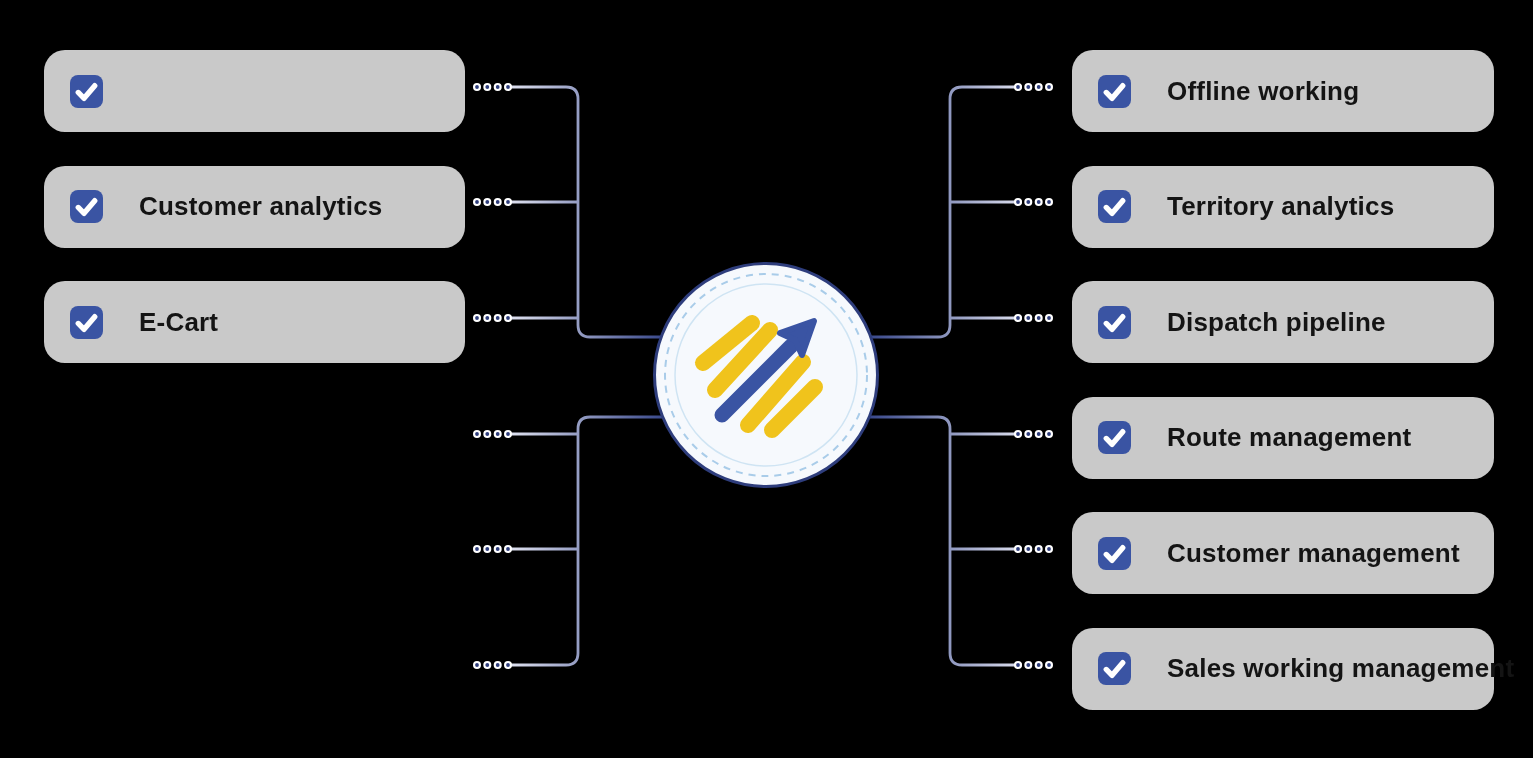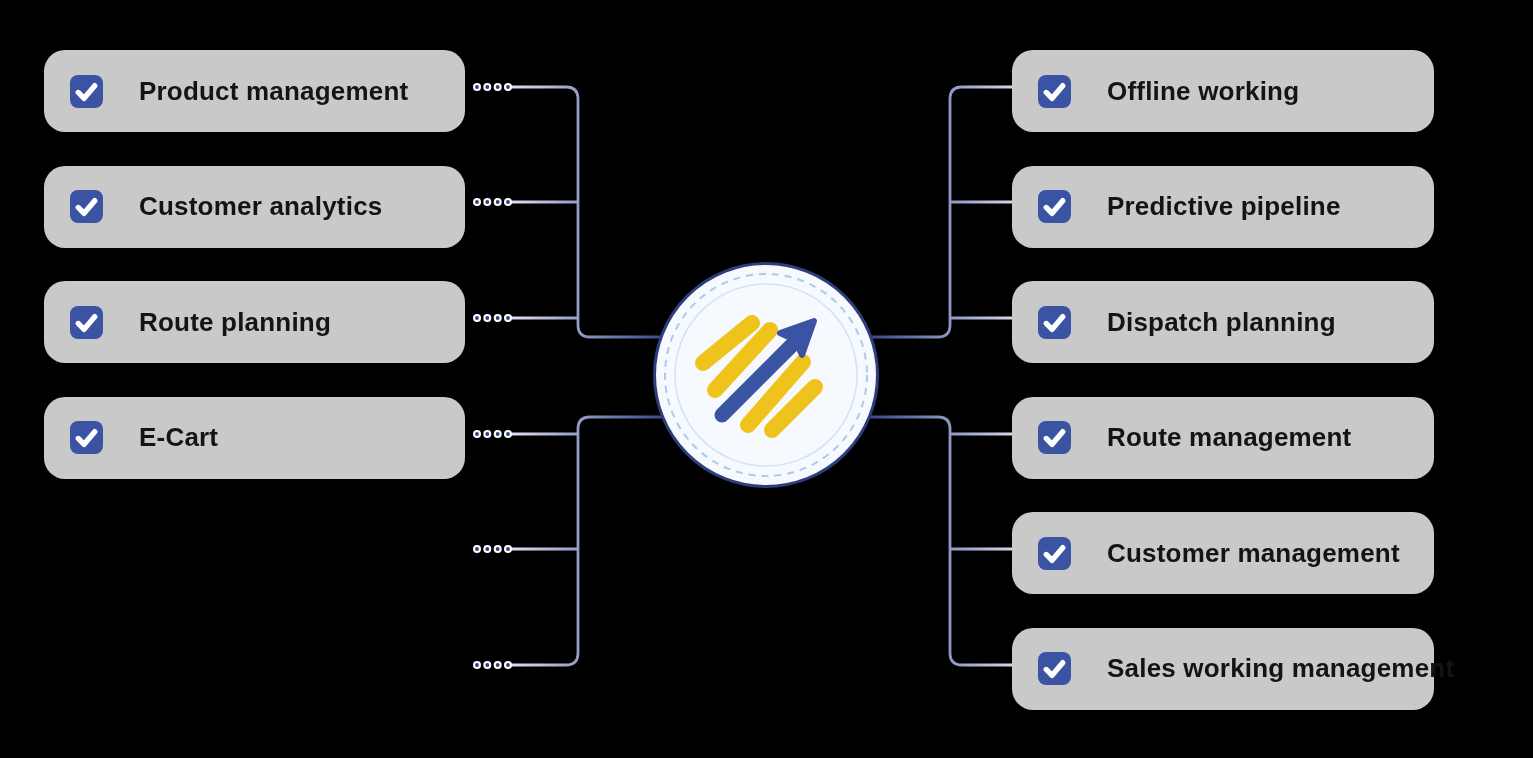--- a/index.html
+++ b/index.html
@@ -17,21 +17,21 @@
   .connL{stroke:url(#gradL);}
   .connR{stroke:url(#gradR);}
   .stop-light{stop-color:var(--line-light);}
   .stop-dark{stop-color:var(--line-dark);}
   .dot-outer{fill:#ffffff;}
   .dot-inner{fill:var(--navy);}
 
   
   .col{position:absolute;top:50px;display:flex;flex-direction:column;gap:33.5px;}
   .col-left{left:44px;width:421px;}
-  .col-right{left:1012px;width:422px;}
+  .col-right{left:1072px;width:422px;}
   .feature-box{
     height:82px;border-radius:21px;background:var(--box-fill);
     display:flex;align-items:center;padding-left:26px;box-sizing:border-box;
   }
   .checkbox{
     width:33px;height:33px;border-radius:8px;background:var(--checkbox-blue);
     display:flex;align-items:center;justify-content:center;flex:0 0 33px;
   }
   .checkbox svg{width:33px;height:33px;display:block;}
   .check{stroke:var(--check-mark);stroke-width:5.5;fill:none;stroke-linecap:round;stroke-linejoin:round;}
@@ -107,41 +107,32 @@
     <use href="#dots4" x="1018" y="665"></use>
   </svg>
 
   <div class="col col-left">
   <div class="feature-box">
     <span class="checkbox">
       <svg viewBox="0 0 34 34" aria-hidden="true">
             <path class="check" d="M8.5 18 L14.5 24 L25.5 11"></path>
           </svg>
     </span>
-    <span class="feature-label">Product management</span>
   </div>
 
   <div class="feature-box">
     <span class="checkbox">
       <svg viewBox="0 0 34 34" aria-hidden="true">
             <path class="check" d="M8.5 18 L14.5 24 L25.5 11"></path>
           </svg>
     </span>
     <span class="feature-label">Customer analytics</span>
   </div>
 
 
-  <div class="feature-box">
-    <span class="checkbox">
-      <svg viewBox="0 0 34 34" aria-hidden="true">
-            <path class="check" d="M8.5 18 L14.5 24 L25.5 11"></path>
-          </svg>
-    </span>
-    <span class="feature-label">Route planning</span>
-  </div>
 
 
   <div class="feature-box">
     <span class="checkbox">
       <svg viewBox="0 0 34 34" aria-hidden="true">
             <path class="check" d="M8.5 18 L14.5 24 L25.5 11"></path>
           </svg>
     </span>
     <span class="feature-label">E-Cart</span>
   </div>
@@ -156,30 +147,30 @@
     </span>
     <span class="feature-label">Offline working</span>
   </div>
 
   <div class="feature-box">
     <span class="checkbox">
       <svg viewBox="0 0 34 34" aria-hidden="true">
             <path class="check" d="M8.5 18 L14.5 24 L25.5 11"></path>
           </svg>
     </span>
-    <span class="feature-label">Predictive pipeline</span>
-  </div>
-
-  <div class="feature-box">
-    <span class="checkbox">
-      <svg viewBox="0 0 34 34" aria-hidden="true">
-            <path class="check" d="M8.5 18 L14.5 24 L25.5 11"></path>
-          </svg>
-    </span>
-    <span class="feature-label">Dispatch planning</span>
+    <span class="feature-label">Territory analytics</span>
+  </div>
+
+  <div class="feature-box">
+    <span class="checkbox">
+      <svg viewBox="0 0 34 34" aria-hidden="true">
+            <path class="check" d="M8.5 18 L14.5 24 L25.5 11"></path>
+          </svg>
+    </span>
+    <span class="feature-label">Dispatch pipeline</span>
   </div>
 
   <div class="feature-box">
     <span class="checkbox">
       <svg viewBox="0 0 34 34" aria-hidden="true">
             <path class="check" d="M8.5 18 L14.5 24 L25.5 11"></path>
           </svg>
     </span>
     <span class="feature-label">Route management</span>
   </div>

